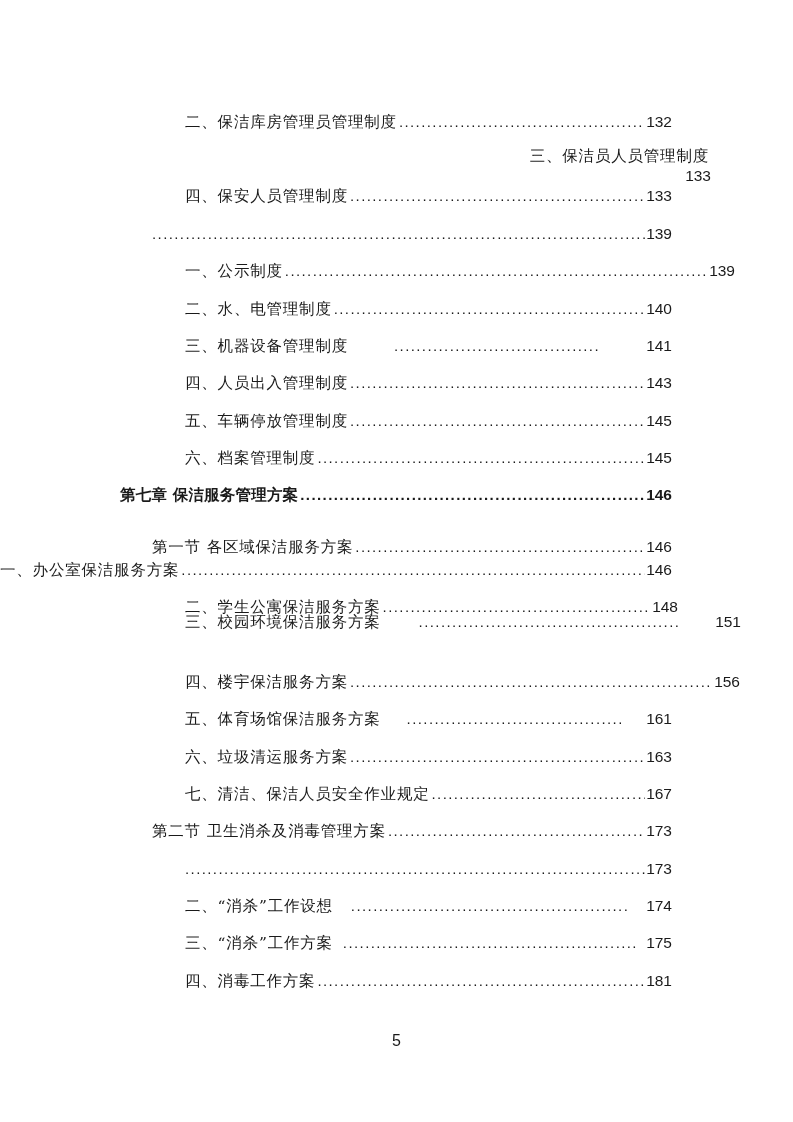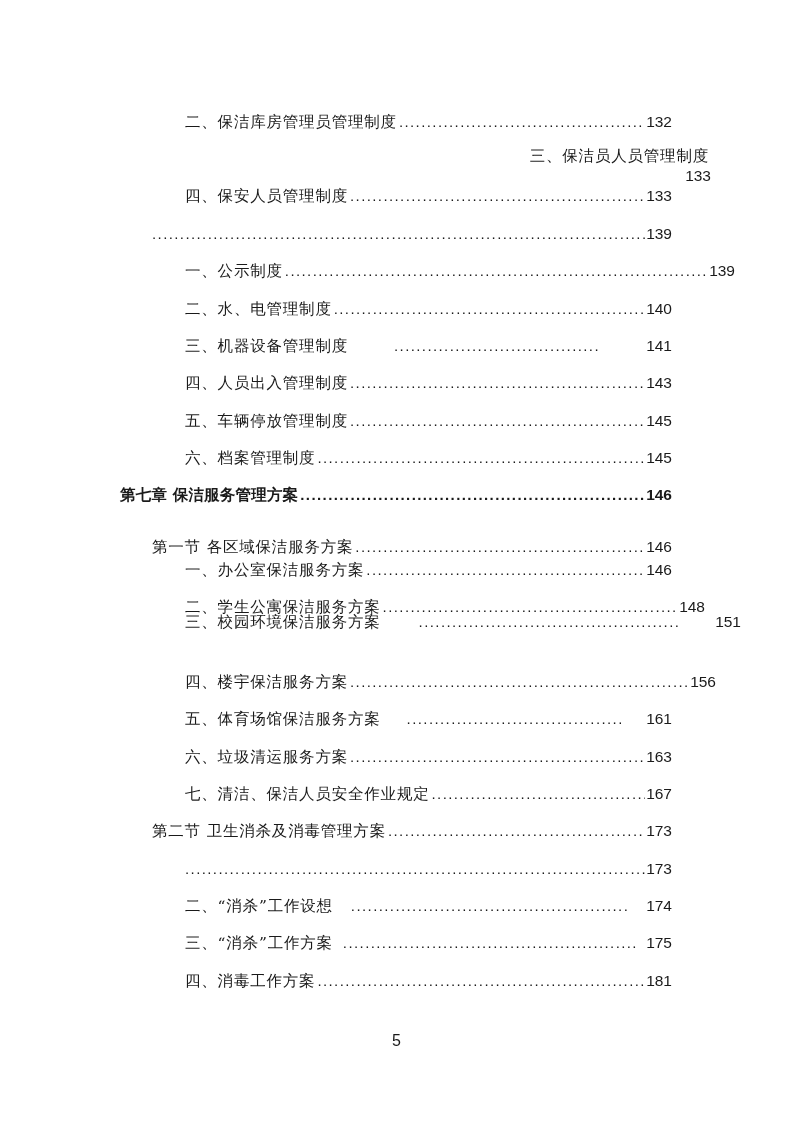--- a/index.html
+++ b/index.html
@@ -72,36 +72,36 @@
   <div class="entry lvl0" style="top:481px;padding-left:120px;padding-right:121px;">
     <span class="title">第七章  保洁服务管理方案</span>
     <span class="leader">............................................................................................................................</span>
     <span class="page">146</span>
   </div>
   <div class="entry lvl1" style="top:519px;padding-left:152px;padding-right:121px;margin-top:14px;">
     <span class="title">第一节  各区域保洁服务方案</span>
     <span class="leader">............................................................................................................................</span>
     <span class="page">146</span>
   </div>
-  <div class="entry lvl2" style="top:556px;padding-left:185px;padding-right:121px;">
+  <div class="entry lvl2" style="top:556px;padding-right:121px;">
     <span class="title">一、办公室保洁服务方案</span>
     <span class="leader">............................................................................................................................</span>
     <span class="page">146</span>
   </div>
-  <div class="entry lvl2" style="top:593px;padding-left:185px;padding-right:88px;">
+  <div class="entry lvl2" style="top:593px;padding-left:185px;padding-right:115px;">
     <span class="title">二、学生公寓保洁服务方案</span>
     <span class="leader">............................................................................................................................</span>
     <span class="page">148</span>
   </div>
   <div class="entry lvl2" style="top:608px;padding-left:185px;padding-right:52px;gap:36px;">
     <span class="title">三、校园环境保洁服务方案</span>
     <span class="leader">............................................................................................................................</span>
     <span class="page">151</span>
   </div>
-  <div class="entry lvl2" style="top:668px;padding-left:185px;padding-right:77px;">
+  <div class="entry lvl2" style="top:668px;padding-left:185px;padding-right:53px;">
     <span class="title">四、楼宇保洁服务方案</span>
     <span class="leader">............................................................................................................................</span>
     <span class="page">156</span>
   </div>
   <div class="entry lvl2" style="top:705px;padding-left:185px;padding-right:121px;gap:24px;">
     <span class="title">五、体育场馆保洁服务方案</span>
     <span class="leader">............................................................................................................................</span>
     <span class="page">161</span>
   </div>
   <div class="entry lvl2" style="top:743px;padding-left:185px;padding-right:121px;">

